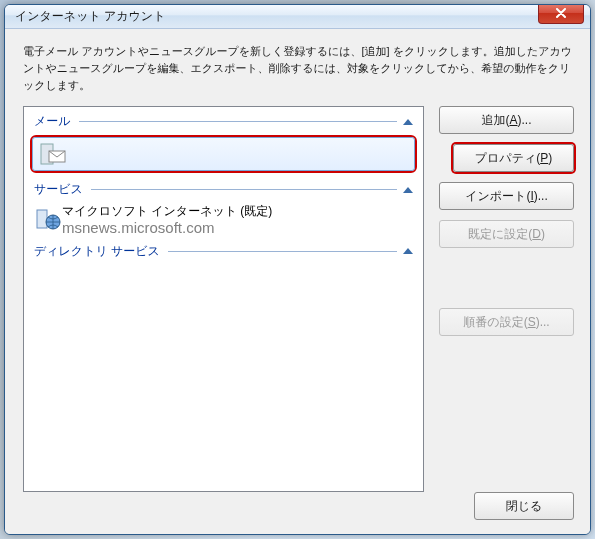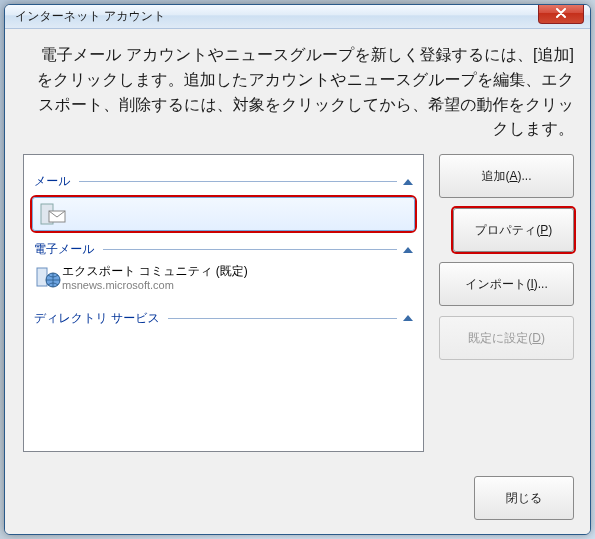--- a/index.html
+++ b/index.html
@@ -14,51 +14,51 @@
     border-bottom:1px solid #b0c4de; padding-left:10px; font-size:12px; color:#1a1a1a;}
   .titlebar-spacer { flex:1; }
   .close-btn { width:46px; height:20px; margin-right:6px; margin-top:-6px;
     border:1px solid #8c2020; border-top:none; border-radius:0 0 4px 4px;
     background:linear-gradient(to bottom,#e67a6a 0%,#d34b3a 48%,#c5301b 50%,#ce4832 100%);
     display:flex; align-items:center; justify-content:center; cursor:pointer; }
   .close-btn svg { display:block; }
   
   .body { flex:1; background:#f0f0f0; padding:14px 16px 14px 18px;
     display:flex; flex-direction:column; }
-  .instructions { font-size:16px; color:#1a1a1a; line-height:1.55; margin-bottom:12px;text-align:right; }
+  .instructions { font-size:11px; color:#1a1a1a; line-height:1.55; margin-bottom:12px; }
   .content-row { flex:1; display:flex; }
   
   .list { flex:1; background:#fff; border:1px solid #828790;
-    padding:16px 4px; overflow:auto; font-size:12px; }
+    padding:4px 4px; overflow:auto; font-size:12px; }
   .section-header { display:flex; align-items:center; color:#003399;
     padding:2px 6px; cursor:pointer; }
   .section-header .line { flex:1; height:1px; background:#9ab3d5; margin:0 6px 0 8px; }
   .section-header .caret { width:0;height:0;border-left:5px solid transparent;
     border-right:5px solid transparent;border-bottom:6px solid #3a6ca8; }
   .entry { display:flex; align-items:center; padding:2px 6px; border-radius:2px; }
   .highlight-frame { border:2px solid #cc0000; border-radius:6px; margin:3px 2px 6px; padding:0; }
   .highlight-frame .entry { border:1px solid #7aa7d8;
     background:linear-gradient(to bottom,#f2f8ff,#e3efff);
     border-radius:3px; padding:4px 6px; }
   .entry .icon { width:28px;height:24px; display:flex; align-items:center; justify-content:center; }
   .entry .txt { display:flex; flex-direction:column; line-height:1.2; }
-  .entry .txt .sub { color:#808080; font-size:11px; }
+  .entry .txt .sub { color:#808080; font-size:15px; }
   
   .btn-col { width:135px; margin-left:15px; display:flex; flex-direction:column; gap:10px; }
-  .btn { height:44px; font-size:12px; color:#1a1a1a;
+  .btn { height:28px; font-size:12px; color:#1a1a1a;
     background:linear-gradient(to bottom,#fdfdfd,#e7e7e7);
     border:1px solid #8a8a8a; border-radius:3px;
     display:flex; align-items:center; justify-content:center; cursor:pointer; }
   .btn.disabled { color:#9a9a9a; border-color:#c2c2c2;
     background:linear-gradient(to bottom,#f5f5f5,#ececec); cursor:default; }
   .btn.framed { box-shadow:0 0 0 2px #cc0000;margin-left:14px; }
   .btn-col .gap { height:40px; }
   .btn u { text-decoration:underline; }
   
-  .bottom { padding-top:24px; display:flex; justify-content:flex-end; }
+  .bottom { padding-top:0; display:flex; justify-content:flex-end; }
   .bottom .btn { width:100px; }
 </style>
 </head>
 <body>
 
 <div class="dialog">
 
   <div class="titlebar">
     <span>インターネット アカウント</span>
     <span class="titlebar-spacer"></span>
@@ -94,40 +94,40 @@
                 <path d="M9 8 L17 14 L25 8" fill="none" stroke="#888" stroke-width="1"></path>
               </svg>
             </span>
             <span class="txt">
               <span></span>
             </span>
           </div>
         </div>
 
         <div class="section-header">
-          <span>電子メール</span>
+          <span>サービス</span>
           <span class="line"></span>
           <span class="caret"></span>
         </div>
 
         <div class="entry" style="padding:4px 6px;">
           <span class="icon">
             <svg width="26" height="24" viewBox="0 0 26 24">
               <rect x="2" y="2" width="10" height="18" fill="#dbe7f5" stroke="#6a90c0" stroke-width="1"></rect>
               <circle cx="18" cy="14" r="7" fill="#6ea4e0" stroke="#2a5a8a" stroke-width="1"></circle>
               <path d="M11 14 h14 M18 7 v14 M13 9 a8 8 0 0 0 10 0 M13 19 a8 8 0 0 1 10 0" fill="none" stroke="#2a5a8a" stroke-width="0.8"></path>
             </svg>
           </span>
           <span class="txt">
-            <span>エクスポート コミュニティ (既定)</span>
+            <span>マイクロソフト インターネット (既定)</span>
             <span class="sub">msnews.microsoft.com</span>
           </span>
         </div>
 
-        <div class="section-header" style="margin-top:12px;">
+        <div class="section-header" style="margin-top:0;">
           <span>ディレクトリ サービス</span>
           <span class="line"></span>
           <span class="caret"></span>
         </div>
 
       </div>
 
       <div class="btn-col">
         <div class="btn">
           <span>追加(<u>A</u>)...</span>
@@ -135,20 +135,23 @@
         <div class="btn framed">
           <span>プロパティ(<u>P</u>)</span>
         </div>
         <div class="btn">
           <span>インポート(<u>I</u>)...</span>
         </div>
         <div class="btn disabled">
           <span>既定に設定(<u>D</u>)</span>
         </div>
         <div class="gap"></div>
+        <div class="btn disabled">
+          <span>順番の設定(<u>S</u>)...</span>
+        </div>
       </div>
 
     </div>
 
     <div class="bottom">
       <div class="btn">
         <span>閉じる</span>
       </div>
     </div>
 

